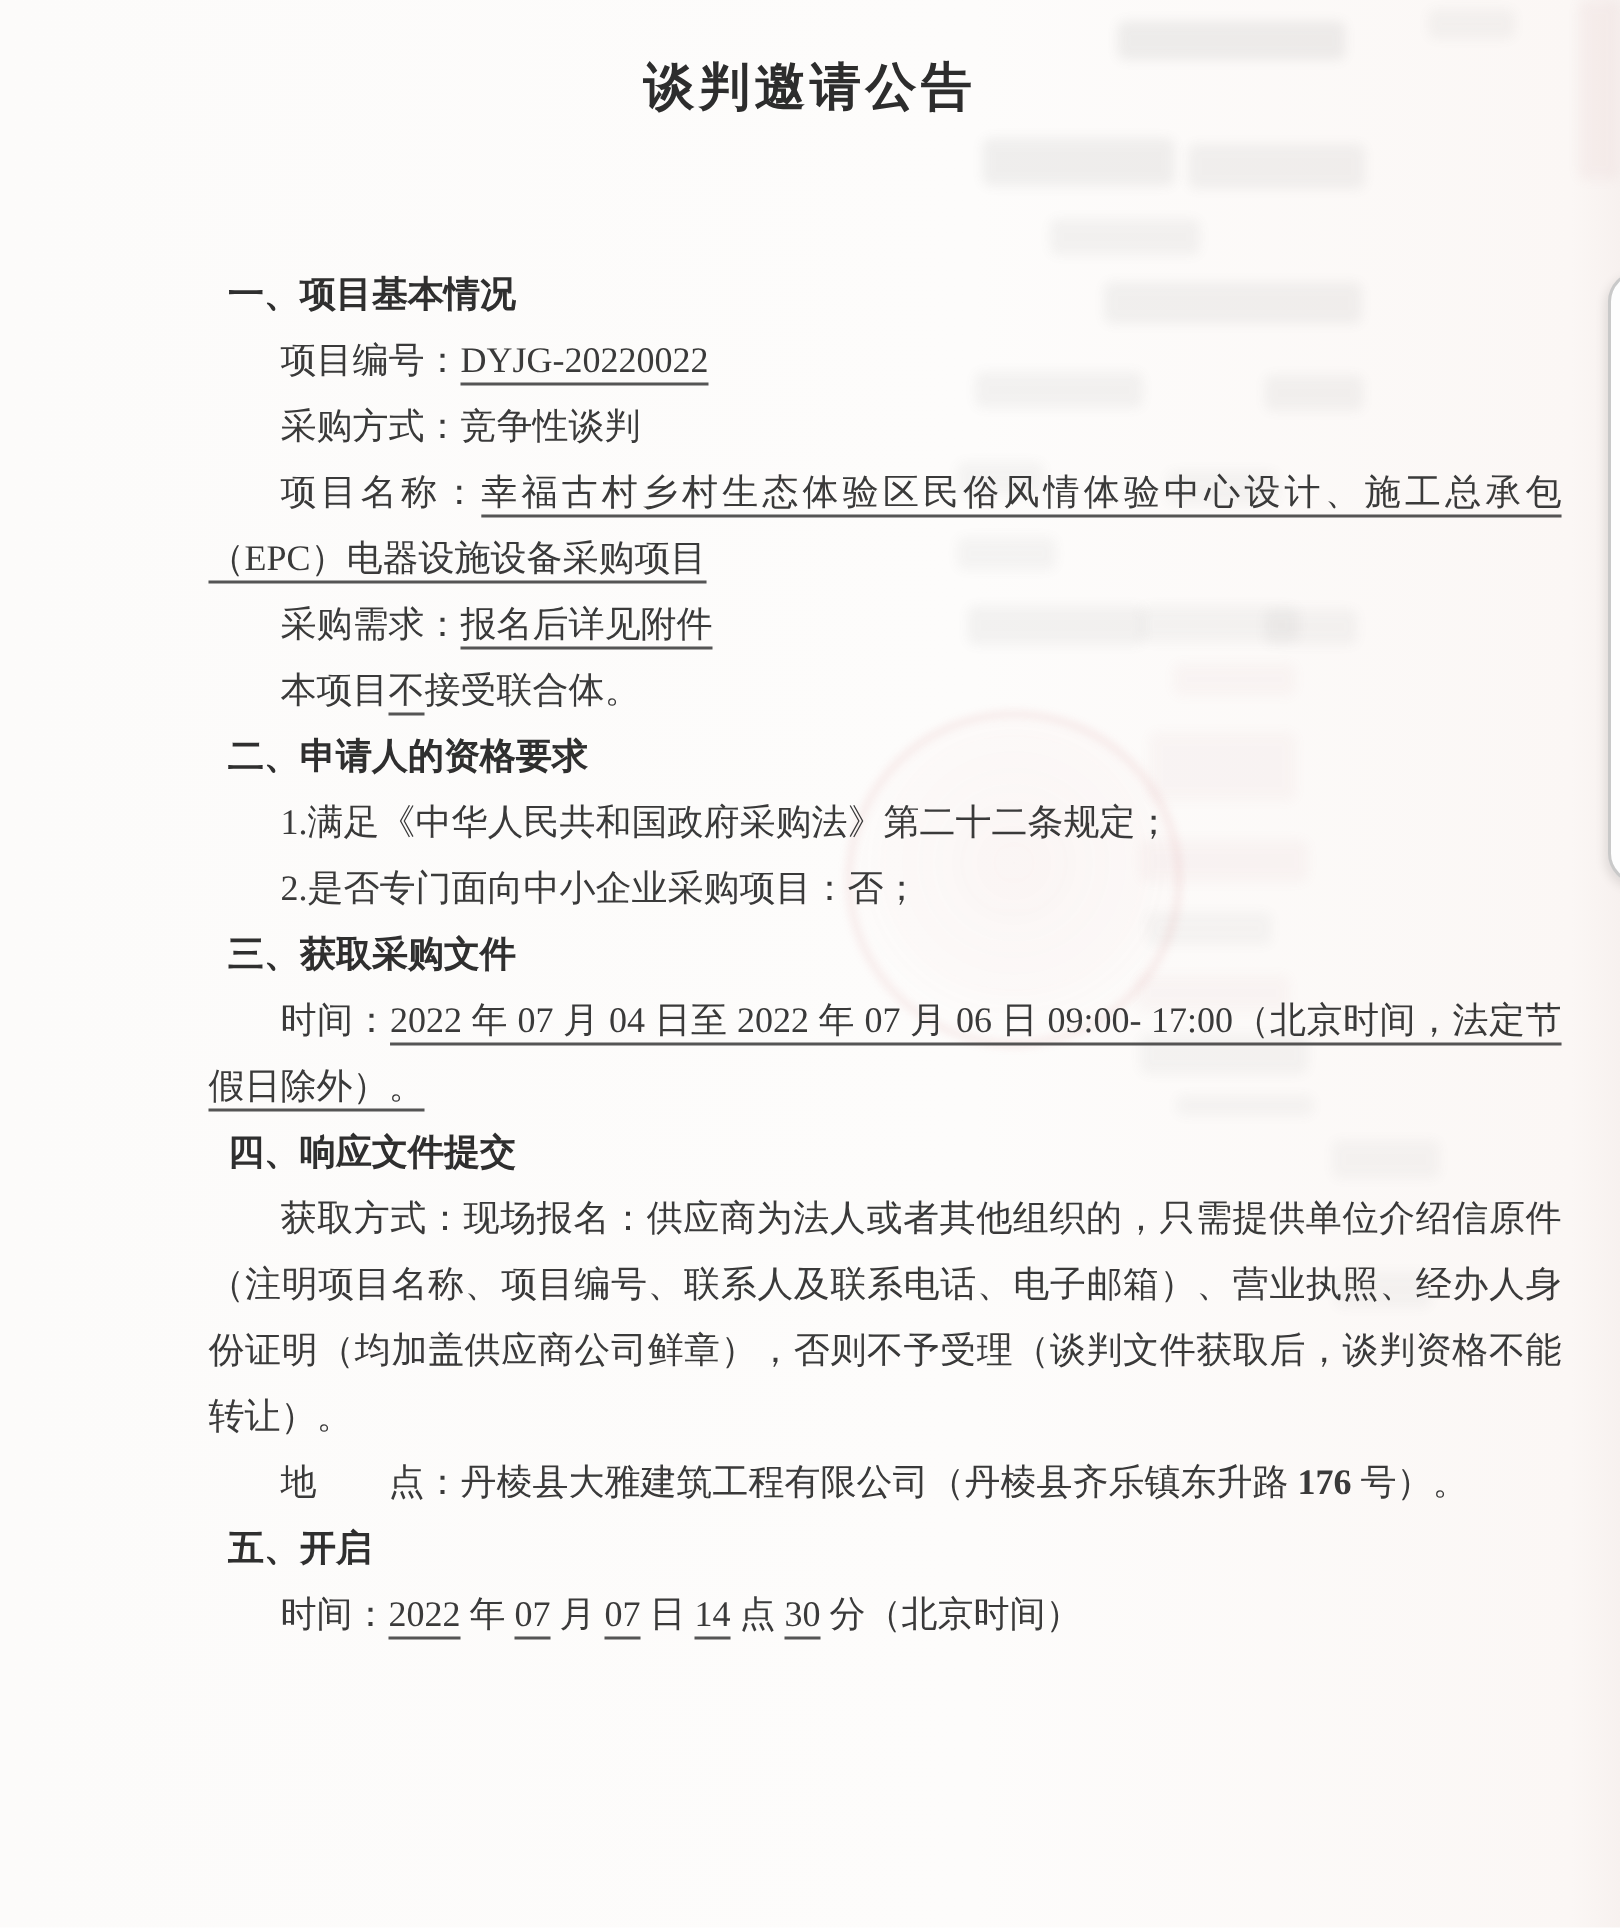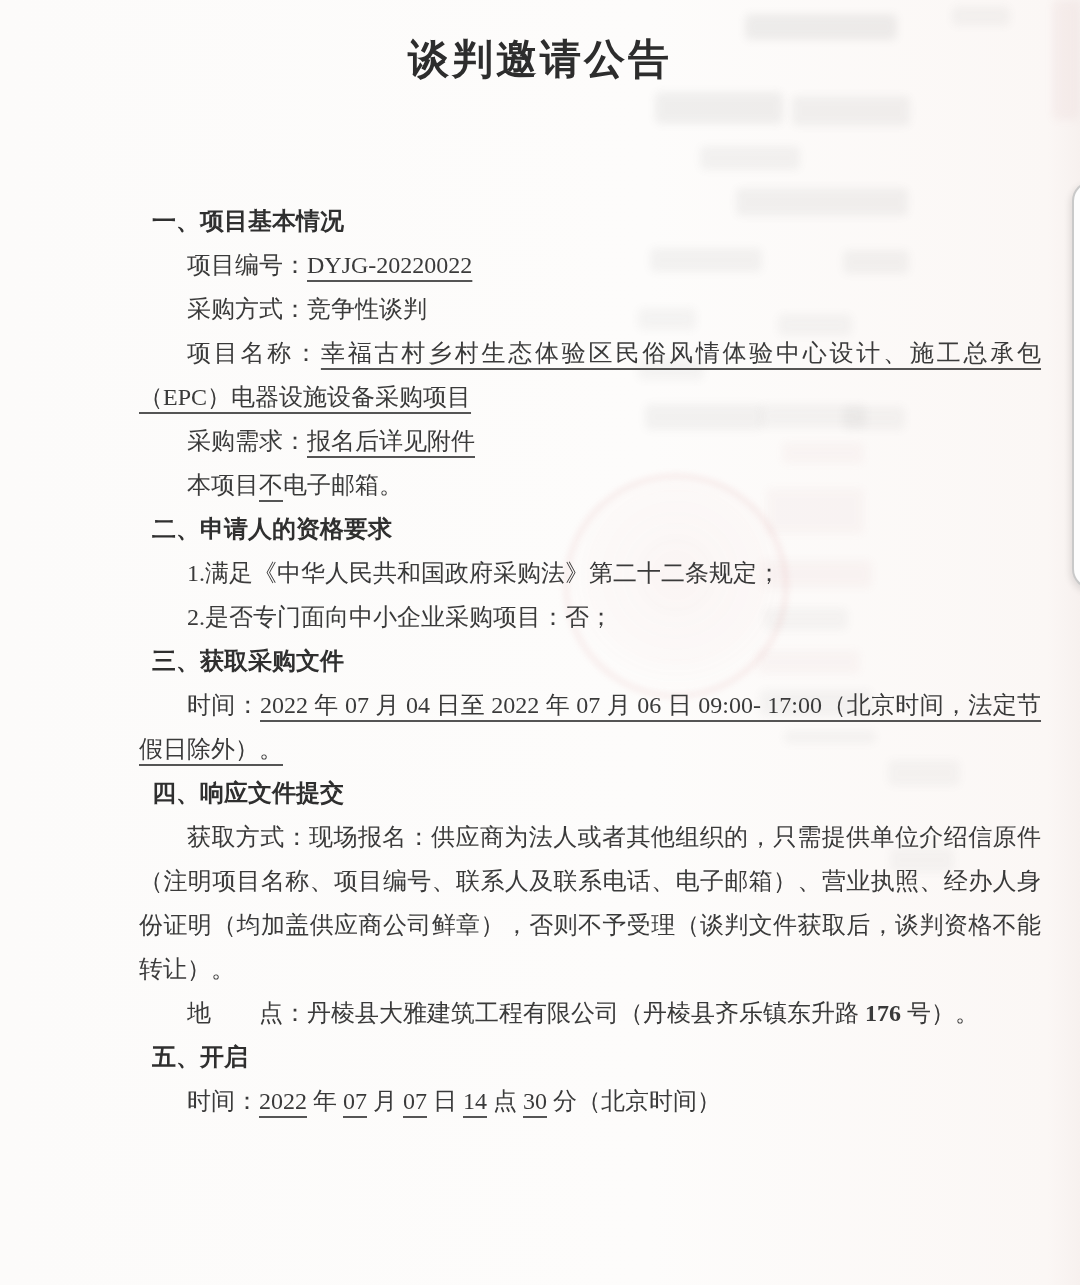--- a/index.html
+++ b/index.html
@@ -6,30 +6,30 @@
   body{
     width:1080px;height:1285px;overflow:hidden;position:relative;
     background:linear-gradient(90deg,#fcfbfa 0%,#fdfcfb 60%,#fbf7f5 97%,#f7f1ef 100%);
     font-family:"Liberation Serif","DejaVu Serif",serif;
     color:#3a3a3a;
   }
   .page{position:absolute;inset:0;}
   .doc-title{
     margin-top:36px;
     text-align:center;
-    font-size:41px;
+    font-size:34px;
     line-height:46px;
     font-weight:700;
     letter-spacing:3px;
     color:#2d2d2d;
   }
   .doc-body{
     position:absolute;
     left:139px;
-    top:199px;
+    top:175px;
     width:902px;
     font-size:24px;
     line-height:44px;
     text-align:justify;
   }
   .para{margin:0;padding:0;}
   .para.section{
     font-weight:700;
     color:#2f2f2f;
     padding-left:13px;
@@ -110,21 +110,21 @@
   <div class="edge-card"></div>
 
   <div class="doc-title">谈判邀请公告</div>
 
   <div class="doc-body">
       <div class="para section"><span>一、项目基本情况</span></div>
       <div class="para body"><span>项目编号：</span><span class="u">DYJG-20220022</span></div>
       <div class="para body"><span>采购方式：竞争性谈判</span></div>
       <div class="para body"><span>项目名称：</span><span class="u">幸福古村乡村生态体验区民俗风情体验中心设计、施工总承包（EPC）电器设施设备采购项目</span></div>
       <div class="para body"><span>采购需求：</span><span class="u">报名后详见附件</span></div>
-      <div class="para body"><span>本项目</span><span class="u">不</span><span>电子邮箱。</span></div>
+      <div class="para body"><span>本项目</span><span class="u">不</span><span>接受联合体。</span></div>
       <div class="para section"><span>二、申请人的资格要求</span></div>
       <div class="para body"><span>1.满足《中华人民共和国政府采购法》第二十二条规定；</span></div>
       <div class="para body"><span>2.是否专门面向中小企业采购项目：否；</span></div>
       <div class="para section"><span>三、获取采购文件</span></div>
       <div class="para body"><span>时间：</span><span class="u">2022 年 07 月 04 日至 2022 年 07 月 06 日 09:00- 17:00（北京时间，法定节假日除外）。</span></div>
       <div class="para section"><span>四、响应文件提交</span></div>
       <div class="para body"><span>获取方式：现场报名：供应商为法人或者其他组织的，只需提供单位介绍信原件（注明项目名称、项目编号、联系人及联系电话、电子邮箱）、营业执照、经办人身份证明（均加盖供应商公司鲜章），否则不予受理（谈判文件获取后，谈判资格不能转让）。</span></div>
       <div class="para body"><span>地　　点：丹棱县大雅建筑工程有限公司（丹棱县齐乐镇东升路 </span><span class="b">176</span><span> 号）。</span></div>
       <div class="para section"><span>五、开启</span></div>
       <div class="para body"><span>时间：</span><span class="u">2022</span><span> 年 </span><span class="u">07</span><span> 月 </span><span class="u">07</span><span> 日 </span><span class="u">14</span><span> 点 </span><span class="u">30</span><span> 分（北京时间）</span></div>

